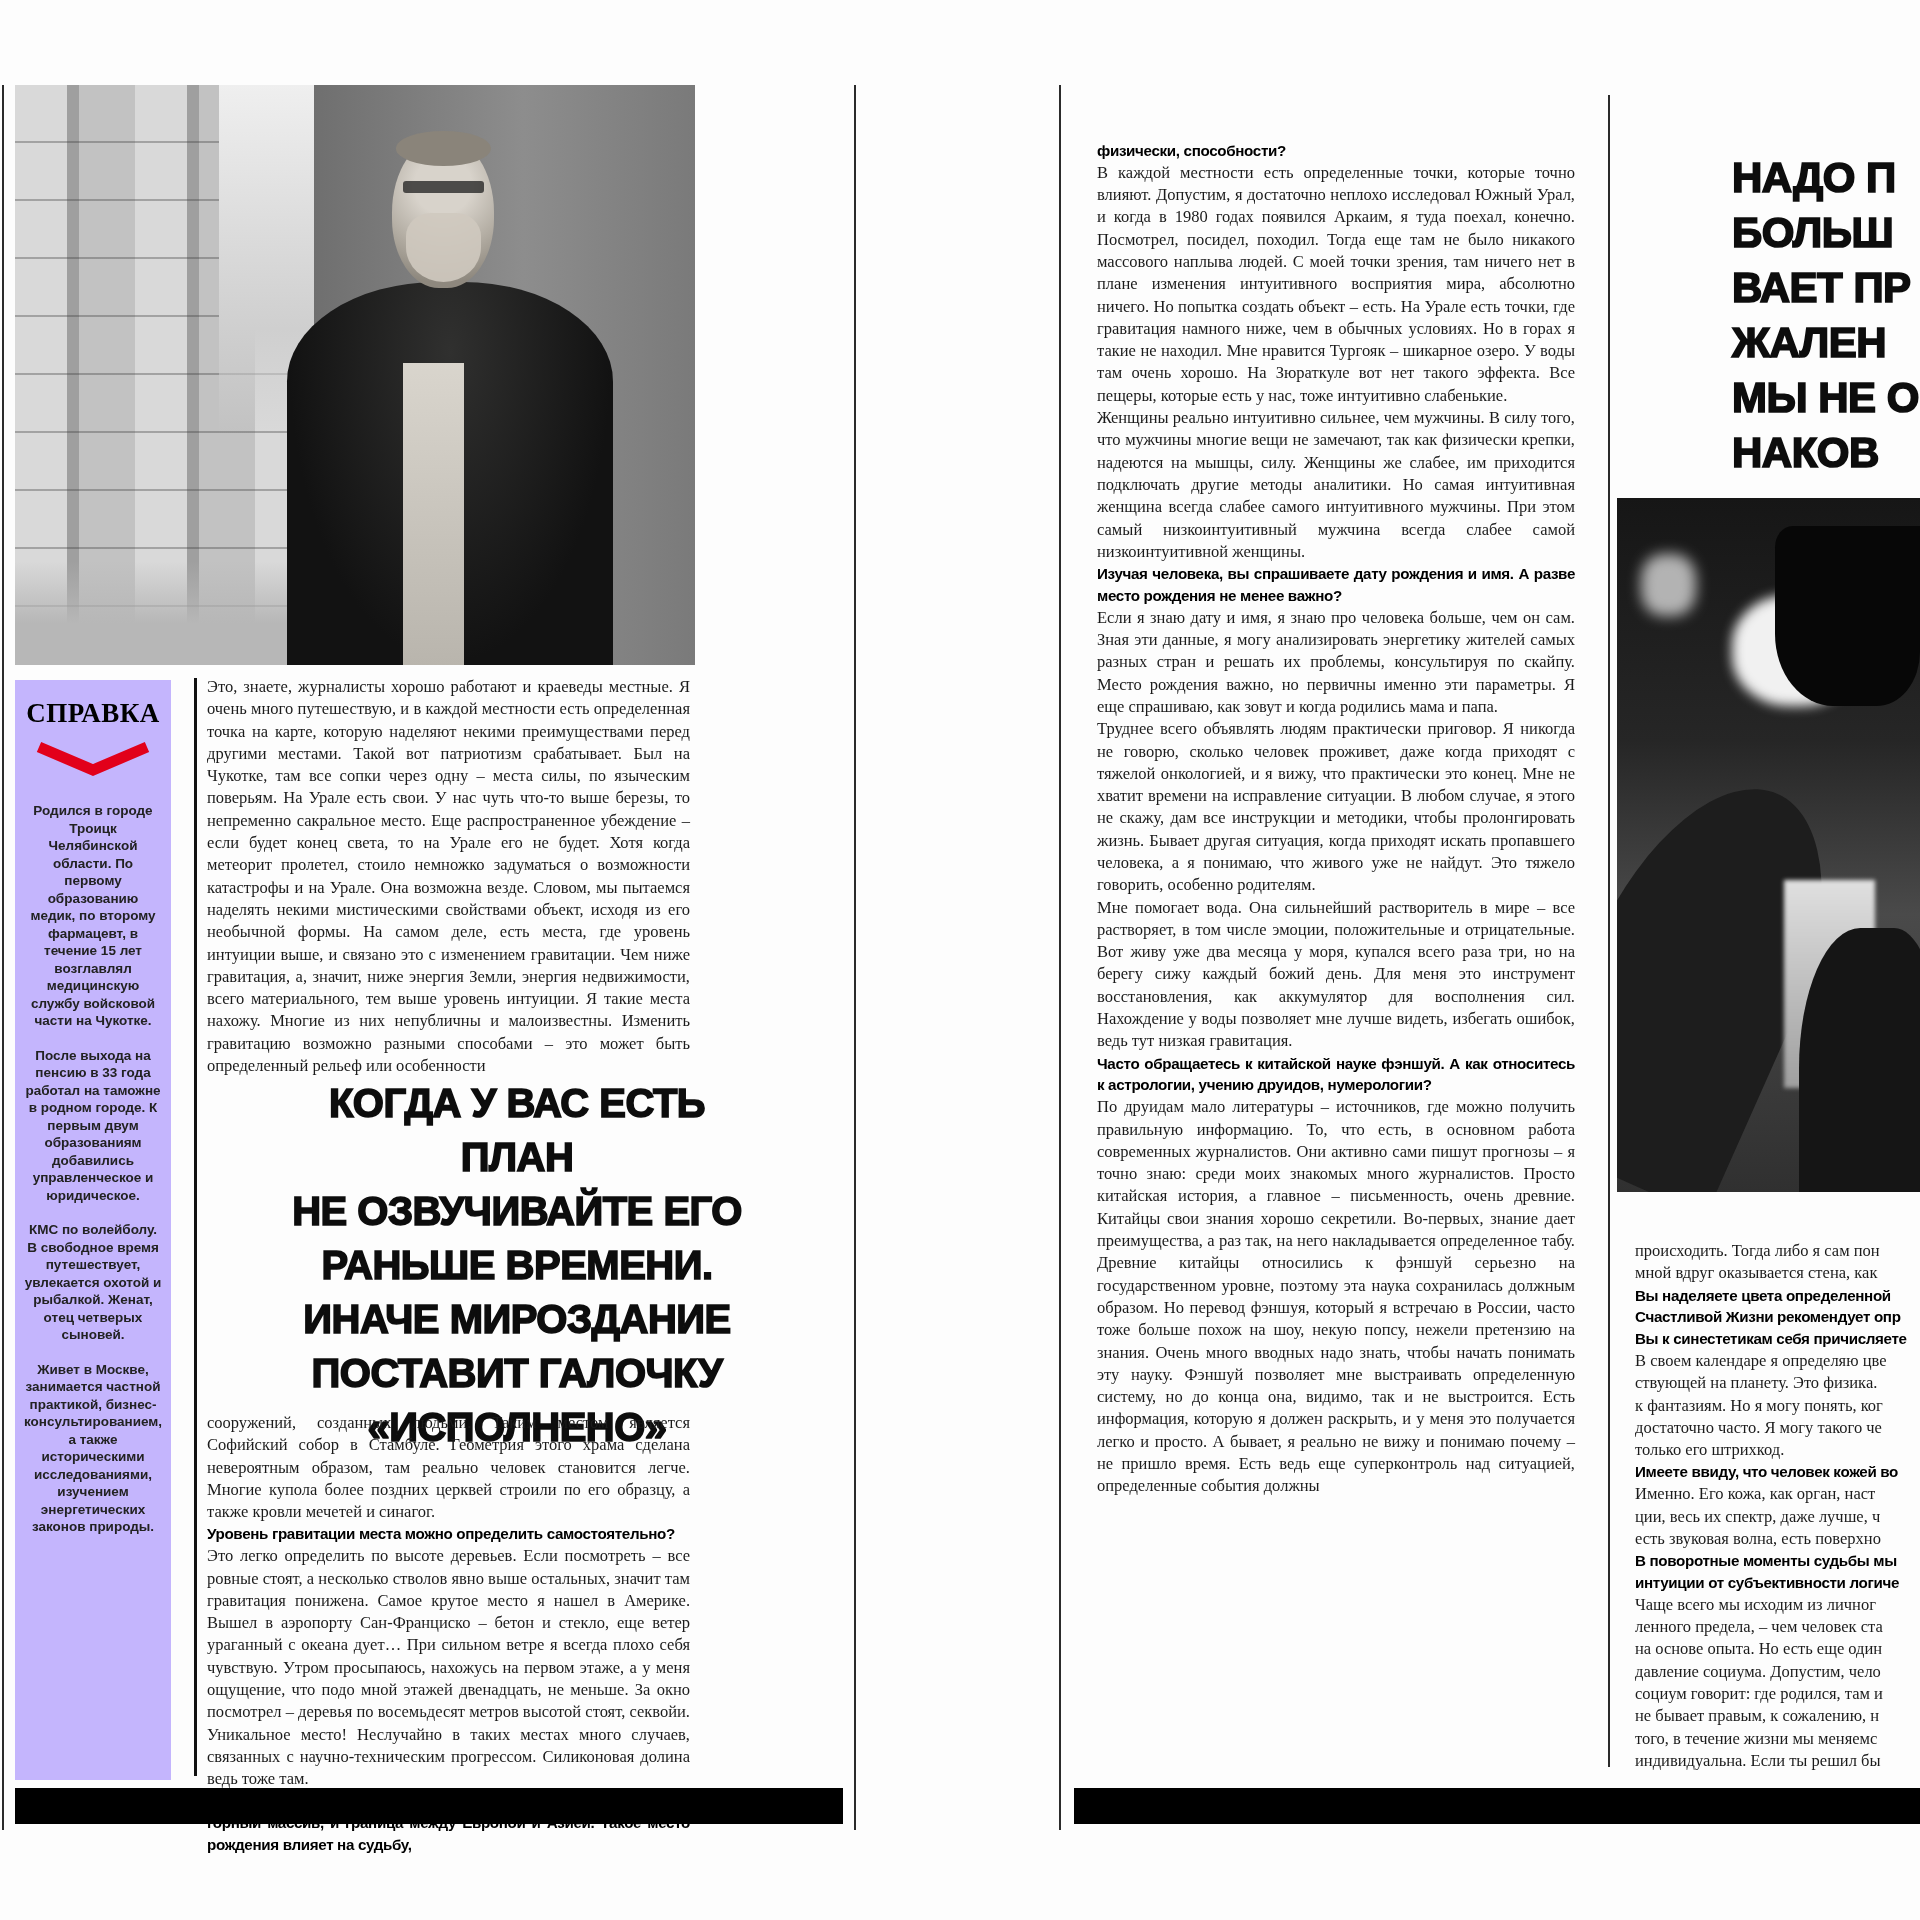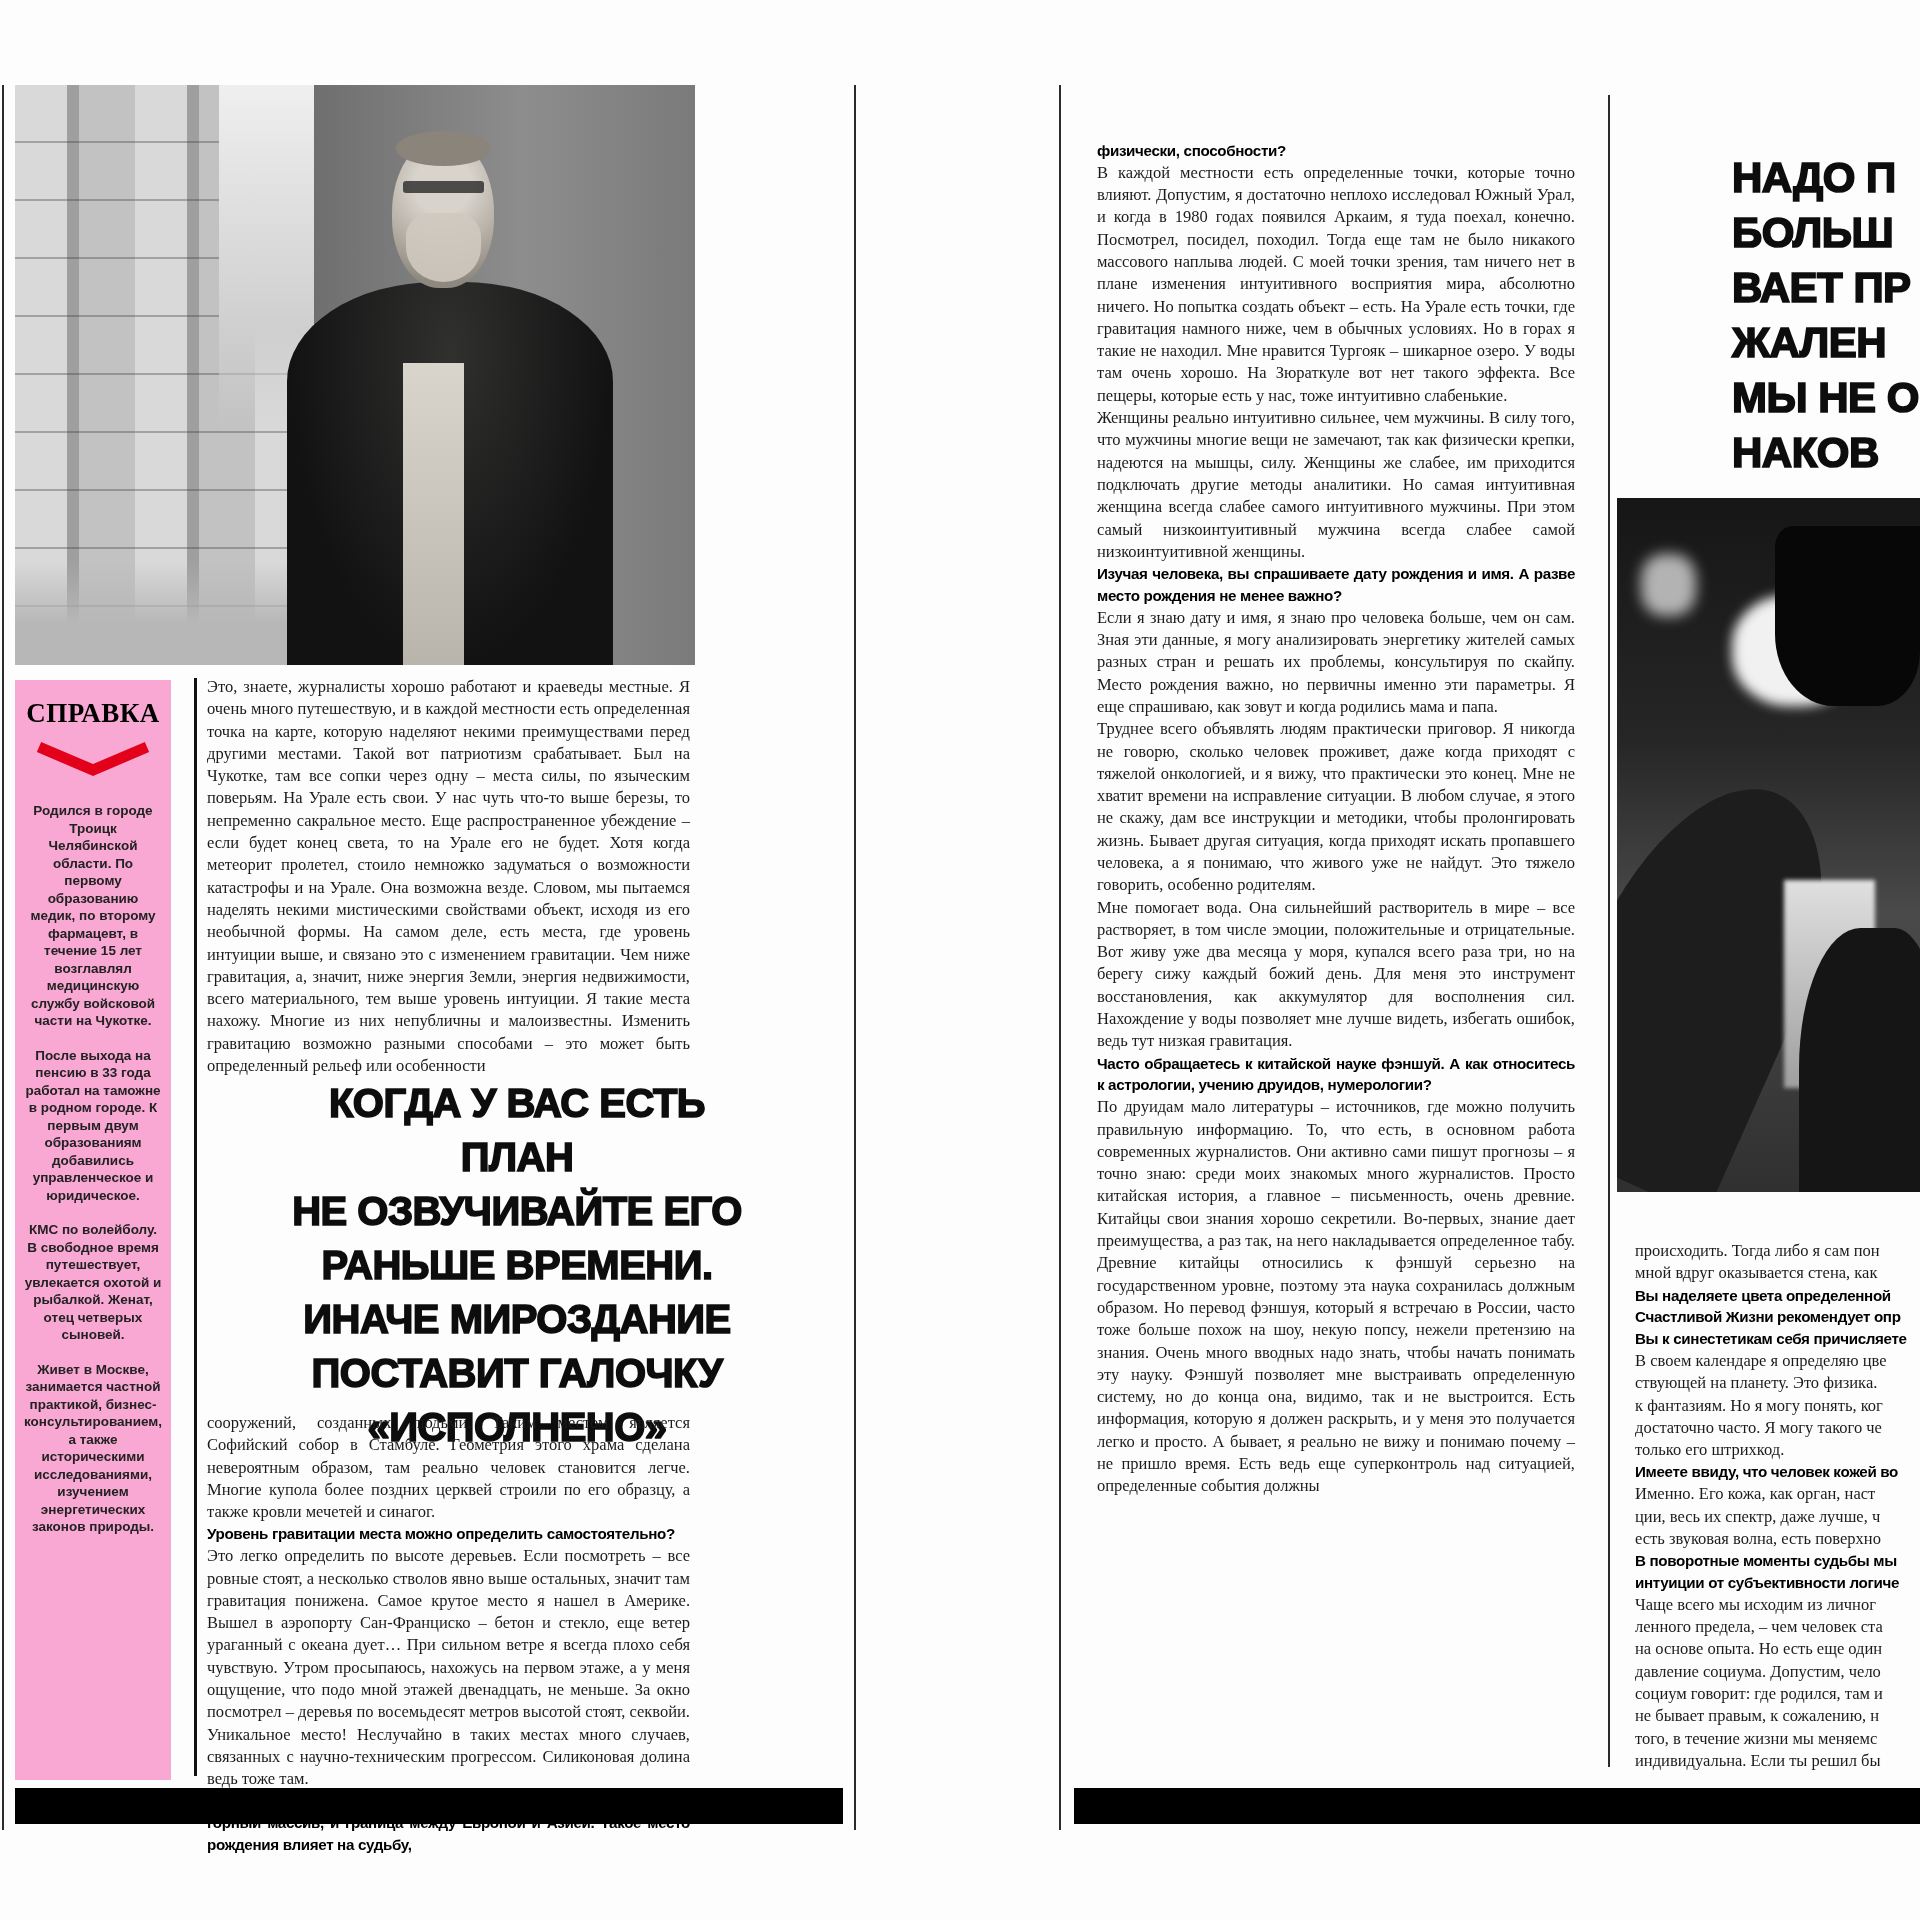--- a/index.html
+++ b/index.html
@@ -21,21 +21,21 @@
   #lp-suit{left:40%;top:34%;width:48%;height:66%;background:radial-gradient(ellipse at 50% 18%,#30302f,#121212 70%);
      border-radius:46% 46% 0 0/26%;}
   #lp-shirt{left:57%;top:48%;width:9%;height:52%;background:linear-gradient(180deg,#d9d5cd,#b9b5ad);}
   #lp-head{left:55.5%;top:9%;width:15%;height:26%;border-radius:50% 50% 46% 46%;
      background:radial-gradient(circle at 50% 32%,#d8d3cb 25%,#b5afa5 55%,#8e887e 85%);}
   #lp-beard{left:57.5%;top:22%;width:11%;height:12%;border-radius:40% 40% 60% 60%;background:#cfc9bf;opacity:.9;}
   #lp-glasses{left:57%;top:16.5%;width:12%;height:2.2%;background:rgba(30,30,30,.75);border-radius:3px;}
   #lp-hair{left:56%;top:8%;width:14%;height:6%;border-radius:50%;background:#8a847a;}
   #lp-floor{left:0;bottom:0;width:46%;height:18%;background:linear-gradient(180deg,transparent,#b7b7b7 60%);}
 
-  #sidebar{left:15px;top:680px;width:156px;height:1100px;background:#f9a8d4;
+  #sidebar{left:15px;top:680px;width:156px;height:1100px;background:#c4b5fd;
            display:flex;flex-direction:column;align-items:center;box-sizing:border-box;padding:20px 12px 0;}
   #sidebar-title{font:700 27px/1 "Liberation Serif",serif;letter-spacing:.5px;color:#000;}
   #sidebar-chevron{margin:14px 0 8px;}
   .sb-p{font:700 13.5px/17.5px "Liberation Sans",sans-serif;color:#222;text-align:center;margin-top:17px;}
 
   #left-col-rule{left:194px;top:678px;width:3px;height:1098px;background:#111;}
 
   .body-col{font:16.5px/22.3px "Liberation Serif",serif;color:#1b1b1b;text-align:justify;}
   #left-para1{left:207px;top:676px;width:483px;}
   #pull-quote{left:282px;top:1076px;width:470px;font:700 40px/54px "Liberation Sans",sans-serif;

